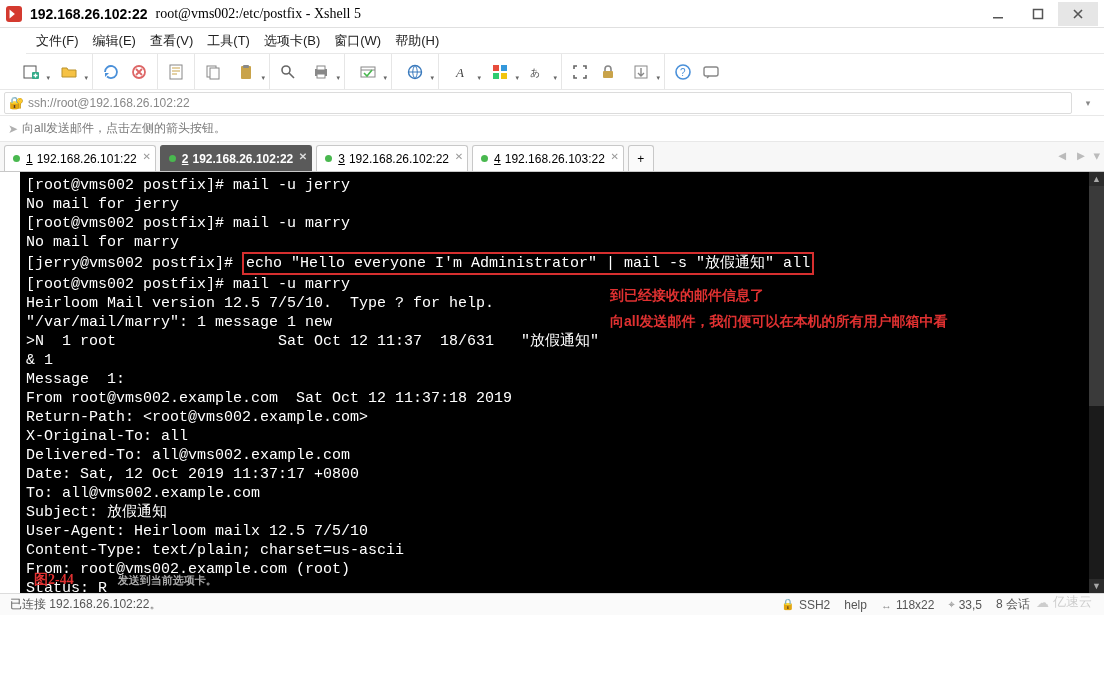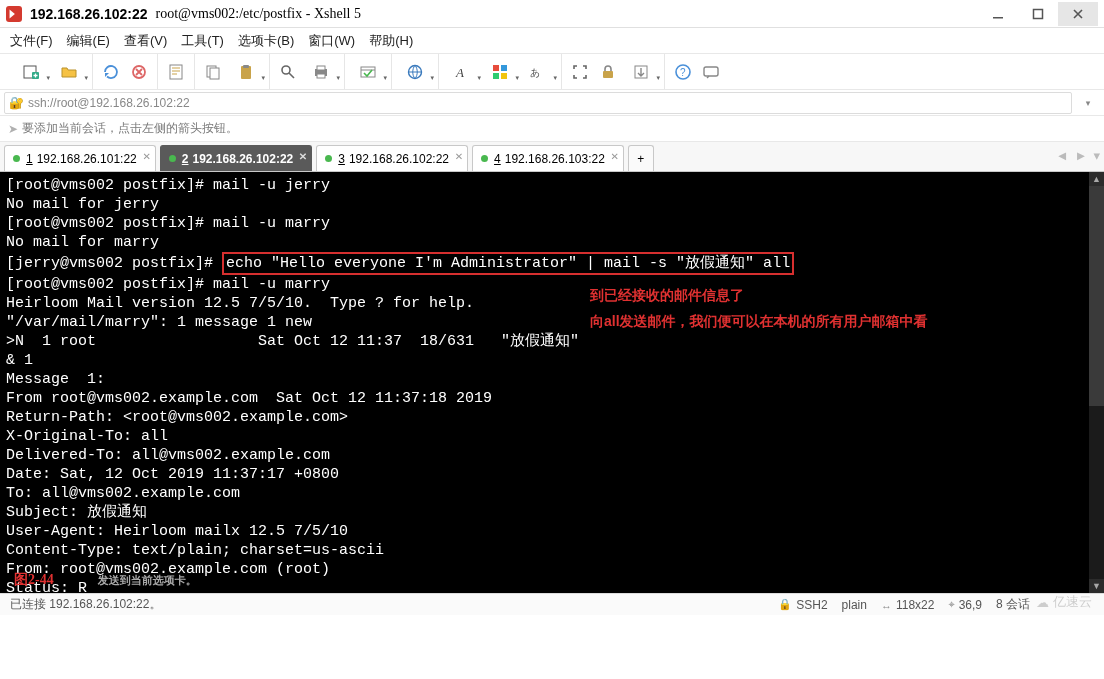--- a/index.html
+++ b/index.html
@@ -4,21 +4,21 @@
 <style>
   * { box-sizing: border-box; margin: 0; padding: 0; }
   html, body { width: 1104px; height: 679px; font-family: "Microsoft YaHei", Arial, sans-serif; font-size: 13px; background: #fff; overflow: hidden; }
   .titlebar { height: 28px; background: #fff; display: flex; align-items: center; padding: 0 6px; border-bottom: 1px solid #e0e0e0; }
   .titlebar .app-icon { width: 16px; height: 16px; background: #d43a2f; border-radius: 3px; margin-right: 8px; display:flex;align-items:center;justify-content:center;}
   .titlebar .title-host { font-size: 14px; font-weight: bold; margin-right: 8px;}
   .titlebar .title-sub { font-size: 14px; font-weight: normal; font-family: Liberation Serif, serif; }
   .winbtns { margin-left: auto; display: flex; }
   .winbtn { width: 40px; height: 24px; display: flex; align-items: center; justify-content: center; color: #555; }
   .winbtn.close { background: #e6e6e6; }
-  .menubar { height: 26px; display: flex; align-items: center; padding: 0 10px; gap: 14px; border-bottom: 1px solid #e8e8e8; }
+  .menubar { height: 26px; display: flex; align-items: center; padding: 0 10px; gap: 14px; border-bottom: 1px solid #e8e8e8; margin-left: 26px; }
   .menubar .menu-item { color: #222; font-size: 13px; }
   .toolbar { height: 36px; display: flex; align-items: center; padding: 0 8px; gap: 0; border-bottom: 1px solid #e8e8e8; }
   .tb-group { display: flex; align-items: center; gap: 4px; padding: 0 6px; border-right: 1px solid #e6e6e6; height: 100%; }
   .tb-group:last-child { border-right: none; }
   .tb-btn { width: 24px; height: 24px; display: flex; align-items: center; justify-content: center; border-radius: 3px; position: relative; }
   .tb-btn.wide { width: 34px; }
   .tb-btn .drop { position: absolute; right: -2px; bottom: 2px; font-size: 7px; color: #666; }
   .tb-ico { width: 18px; height: 18px; }
   .addrbar { height: 26px; display: flex; align-items: center; padding: 0 4px; border-bottom: 1px solid #e8e8e8; }
   .addr-inner { flex: 1; border: 1px solid #dcdcdc; height: 22px; display: flex; align-items: center; padding: 0 4px; background: #fff; border-radius: 2px; }
@@ -30,21 +30,21 @@
   .tabbar { height: 30px; background: #f7f7f7; display: flex; align-items: flex-end; padding: 0 4px; border-bottom: 1px solid #c8c8c8; position: relative;}
   .tab { height: 26px; display: flex; align-items: center; padding: 0 18px 0 8px; border: 1px solid #c8c8c8; border-bottom: none; background: #fff; margin-right: 4px; position: relative; font-size: 12px; border-radius: 3px 3px 0 0;}
   .tab .dot { width: 7px; height: 7px; border-radius: 50%; background: #49b84f; margin-right: 6px; }
   .tab .num { text-decoration: underline; margin-right: 4px; }
   .tab.active { background: #5a5a5a; color: #fff; border-color: #5a5a5a; font-weight: bold; }
   .tab.active .num { text-decoration: underline; }
   .tab .x { position: absolute; right: 4px; top: 5px; font-size: 10px; color: #999; }
   .tab.active .x { color: #ddd; }
   .tab.add { width: 26px; padding: 0; justify-content: center; background: #fafafa;}
   .tab-nav { position:absolute; right:4px; top:6px; display:flex; gap:6px; color:#bbb; align-items:center;}
-  .terminal-wrap { position: relative; height: 421px; background: #000; }
+  .terminal-wrap { position: relative; height: 421px; background: #000; margin-left: 20px; }
   .terminal { position: absolute; left: 0; top: 0; right: 15px; bottom: 0; background: #000; color: #fff; font-family: "Courier New", monospace; font-size: 15px; line-height: 19px; padding: 4px 6px; white-space: pre; overflow: hidden; }
   .highlight-box { border: 2px solid #d62f2f; padding: 0 2px; display: inline-block; color:#fff; }
   .annotation { position: absolute; color: #e03131; font-family: "Microsoft YaHei", sans-serif; font-size: 14px; font-weight: bold; line-height: 26px; }
   .fig-label { position: absolute; left: 14px; bottom: 4px; color: #e03131; font-family: "Microsoft YaHei"; font-size: 14px; font-weight: bold; }
   .fig-sub { color: #a8a8a8; font-weight: bold; font-size: 11px; padding-left: 44px;}
   .scrollbar { position: absolute; right: 0; top: 0; width: 15px; height: 100%; background: #1b1b1b; }
   .scroll-thumb { position: absolute; top: 0; width: 100%; height: 220px; background: #3a3a3a; }
   .scroll-arrow { position:absolute; width:15px; height:14px; background:#2c2c2c; color:#a8a8a8; font-size:9px; display:flex;align-items:center;justify-content:center;}
   .statusbar { height: 22px; border-top: 1px solid #dcdcdc; display: flex; align-items: center; padding: 0 10px; font-size: 12px; color: #555; background:#fafafa; position:relative;}
   .statusbar .sp { flex: 1; }
@@ -246,21 +246,21 @@
     <span class="addr-icon">🔐</span>
     <span class="addr-text">ssh://root@192.168.26.102:22</span>
   </div>
   <div class="tb-btn" style="margin-left:4px">
       <span style="font-size:9px;color:#888">▾</span>
     </div>
 </div>
 
 <div class="hintbar">
   <span class="hint-arrow">➤</span>
-  <span class="hint-text">要添加当前会话，点击左侧的箭头按钮。</span>
+  <span class="hint-text">向all发送邮件，点击左侧的箭头按钮。</span>
 </div>
 
 <div class="tabbar">
   <div class="tab">
     <span class="dot"></span>
     <span class="num">1</span>
     <span>192.168.26.101:22</span>
     <span class="x">✕</span>
   </div>
   <div class="tab active">
@@ -330,28 +330,28 @@
   </div>
 </div>
 
 <div class="statusbar">
   <span>已连接 192.168.26.102:22。</span>
   <span class="sp"></span>
   <span class="seg">
       <span class="segico">🔒</span>
       <span>SSH2</span>
     </span>
-  <span class="seg">plain</span>
+  <span class="seg">help</span>
   <span class="seg">
       <span class="segico">↔</span>
       <span>118x22</span>
     </span>
   <span class="seg">
       <span class="segico">⌖</span>
-      <span>36,9</span>
+      <span>33,5</span>
     </span>
   <span class="seg">8 会话</span>
   <span class="seg" style="width:18px"></span>
   <span class="seg" style="width:18px"></span>
   <div class="watermark">
     <span>☁</span>
     <span>亿速云</span>
   </div>
 </div>
 

